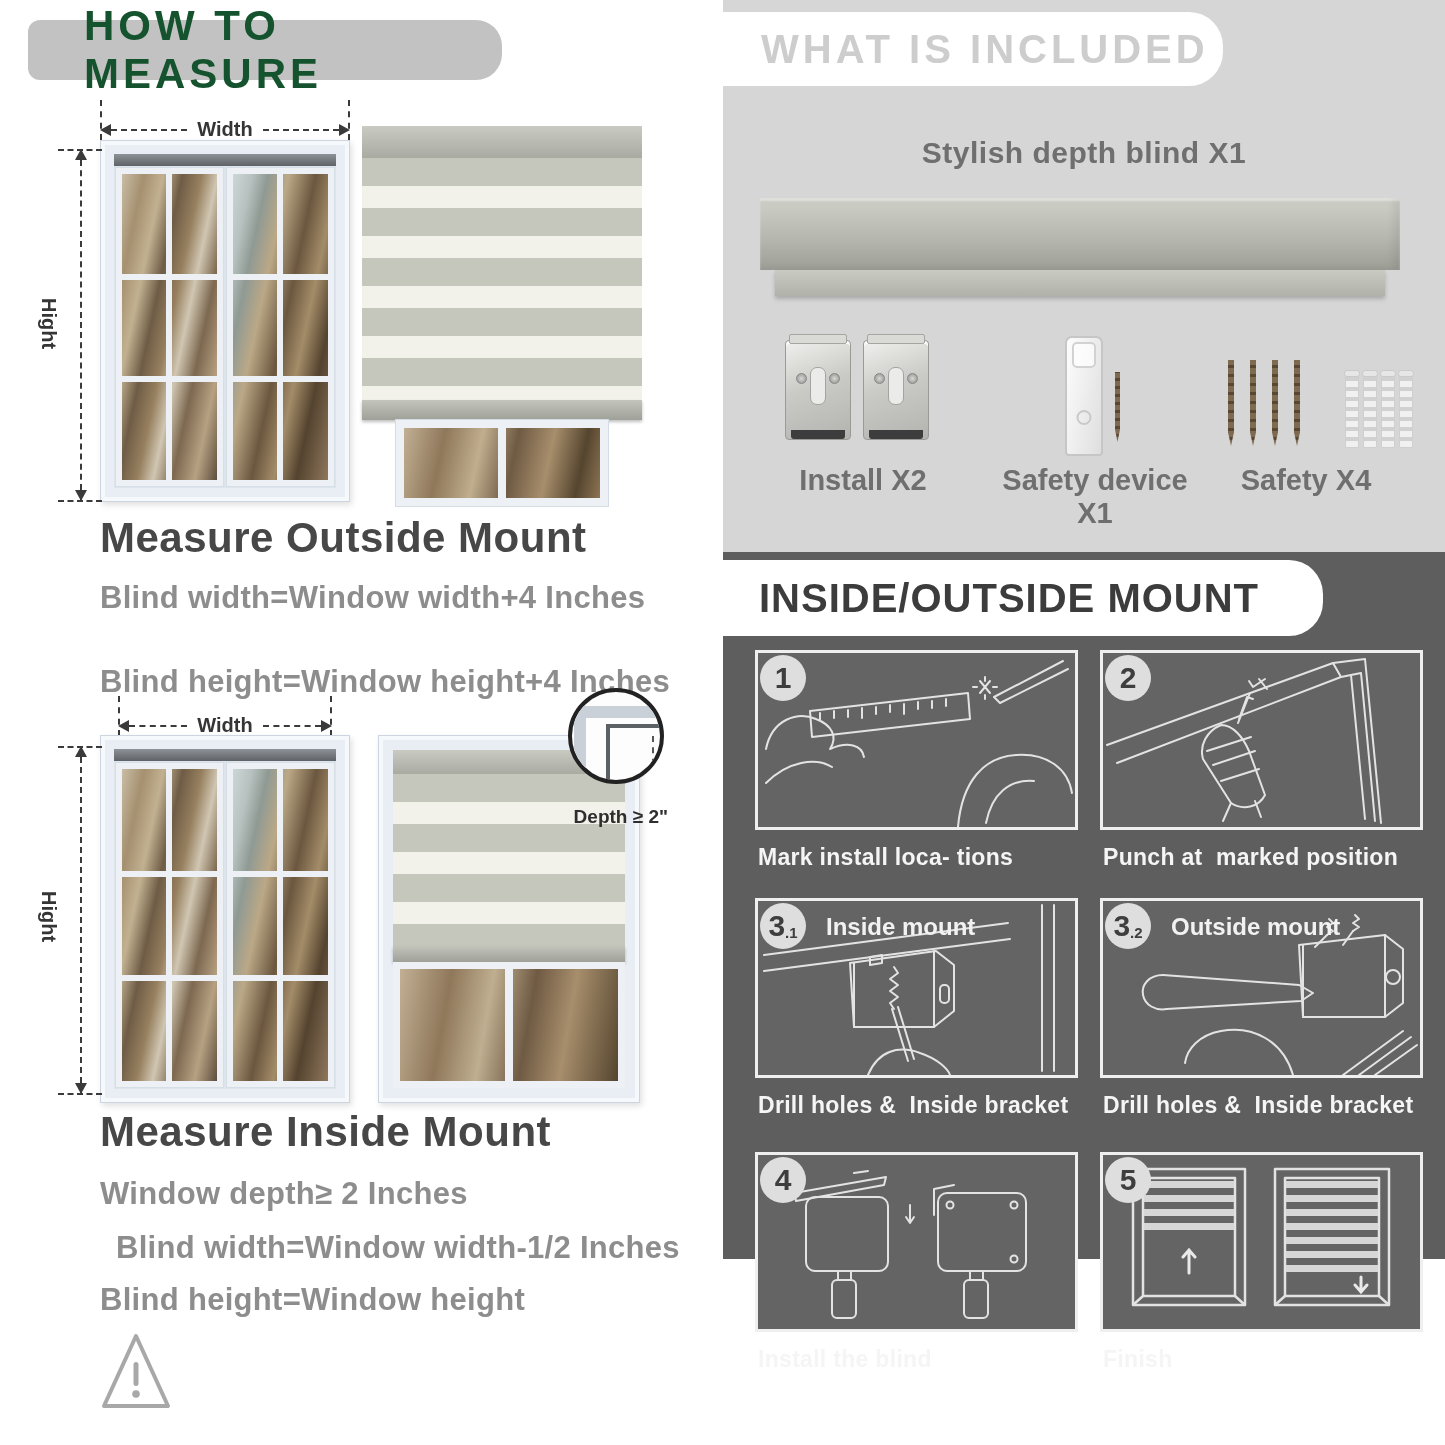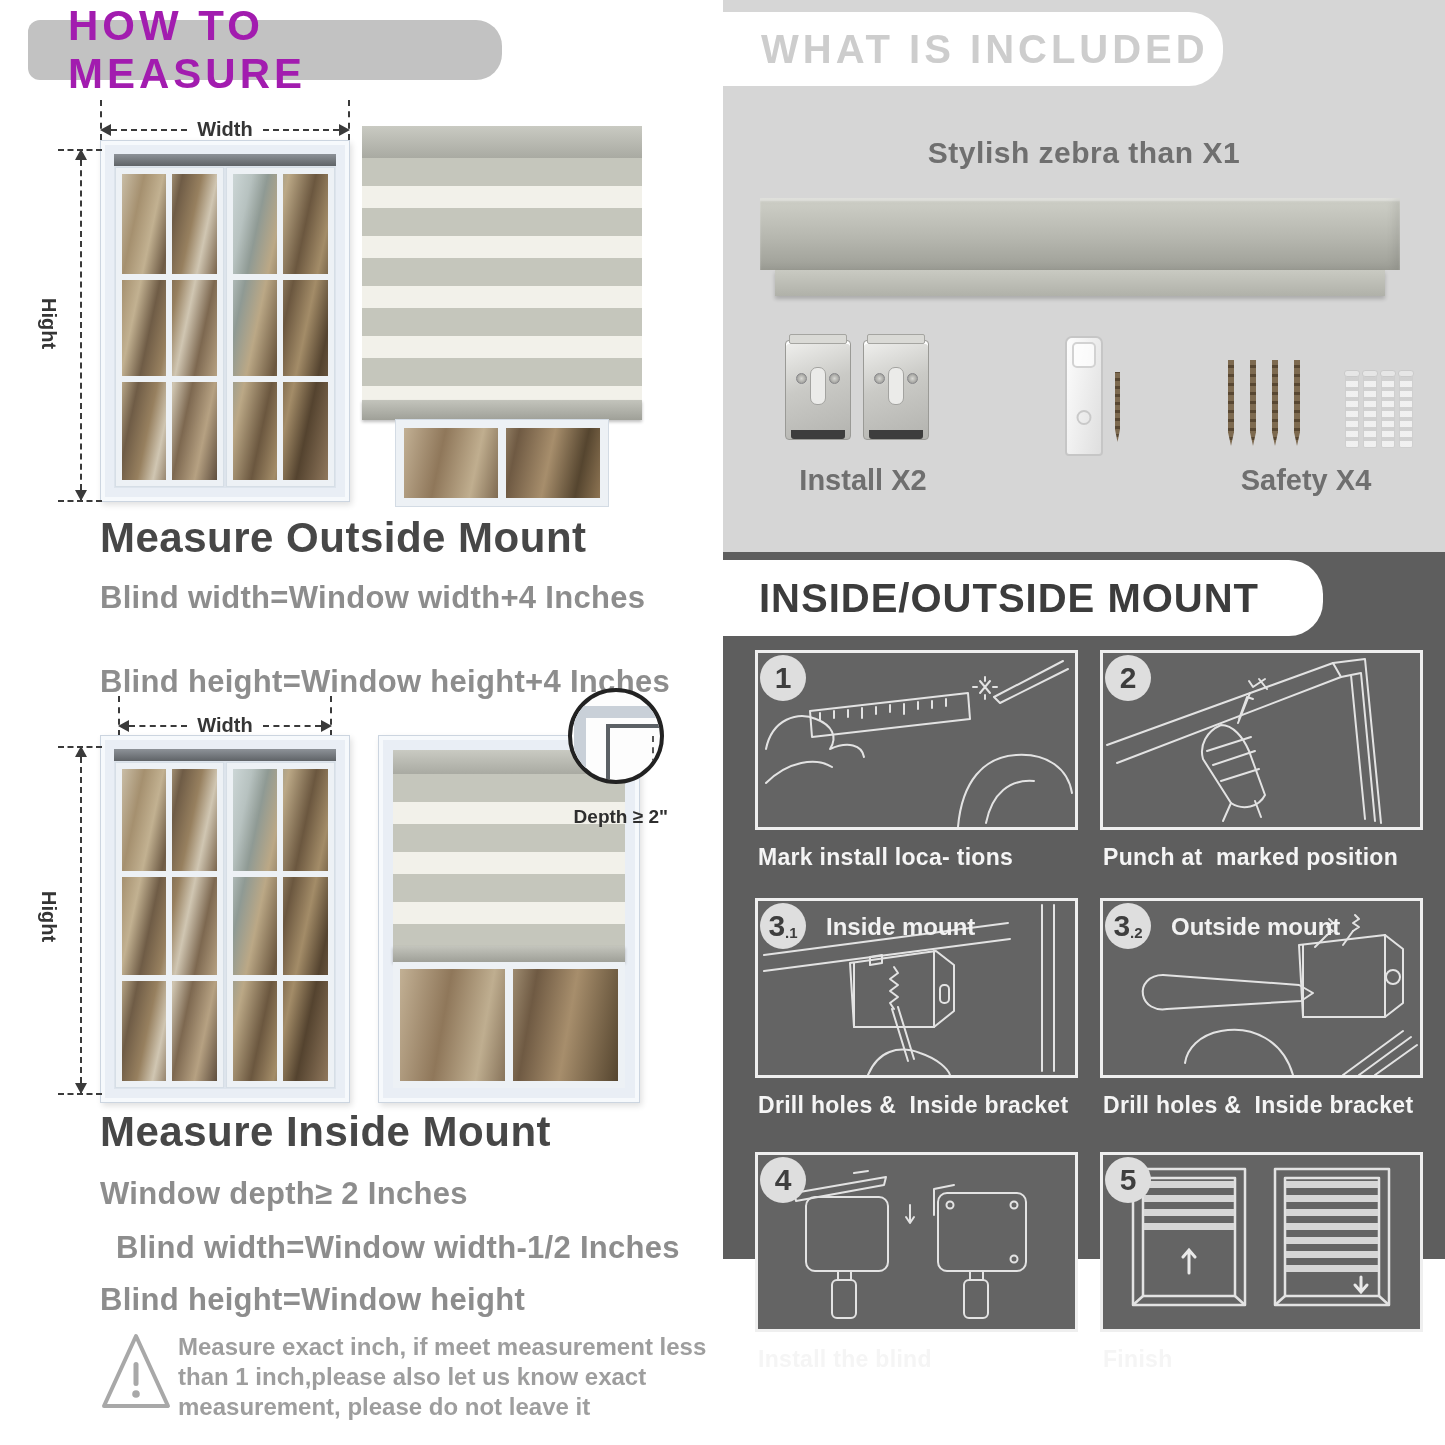--- a/index.html
+++ b/index.html
@@ -3,22 +3,22 @@
 <meta charset="utf-8">
 <style>
   html,body{margin:0;padding:0;background:#fff;}
   .page{position:relative;width:1445px;height:1445px;background:#ffffff;overflow:hidden;
         font-family:"Liberation Sans", sans-serif;}
   
   .abs{position:absolute;}
 
   
   .banner-measure{position:absolute;left:28px;top:20px;width:474px;height:60px;background:#c2c2c2;
-    border-radius:12px 26px 26px 12px;display:flex;align-items:center;padding-left:40px;
-    color:#a21caf;font-size:42px;font-weight:bold;letter-spacing:4px;box-sizing:border-box;}
+    border-radius:12px 26px 26px 12px;display:flex;align-items:center;padding-left:56px;
+    color:#14532d;font-size:42px;font-weight:bold;letter-spacing:4px;box-sizing:border-box;}
 
   .sec-heading{position:absolute;font-size:42px;font-weight:bold;color:#474747;letter-spacing:.5px;}
   .sec-line{position:absolute;font-size:31px;font-weight:bold;color:#8d8d8d;letter-spacing:.3px;}
 
   
   .window{position:absolute;background:#e9eef5;border:1px solid #ccd5e0;box-shadow:inset 0 0 0 4px #f6f9fc, 2px 3px 6px rgba(0,0,0,.12);padding:13px;box-sizing:border-box;}
   .win-top-bar{height:12px;background:linear-gradient(#8d9298,#5f6367);}
   .sashes{display:flex;height:calc(100% - 12px);background:#dde4ec;}
   .sash{flex:1;margin:2px;border:6px solid #edf1f5;outline:1px solid #d6dee6;box-sizing:border-box;
     background-image:
@@ -203,33 +203,28 @@
   <div class="sec-heading" style="left:100px;top:1108px;">Measure Inside Mount</div>
   <div class="sec-line" style="left:100px;top:1176px;">Window depth≥ 2 Inches</div>
   <div class="sec-line" style="left:116px;top:1230px;">Blind width=Window width-1/2 Inches</div>
   <div class="sec-line" style="left:100px;top:1282px;">Blind height=Window height</div>
 
   <svg class="abs" style="left:98px;top:1328px;" width="76" height="88" viewBox="0 0 76 88">
     <path d="M38 8 L70 78 L6 78 Z" fill="none" stroke="#a8a8a8" stroke-width="4" stroke-linejoin="round"></path>
     <rect x="35.5" y="34" width="5" height="24" rx="2.5" fill="#a8a8a8"></rect>
     <circle cx="38" cy="66" r="3.8" fill="#a8a8a8"></circle>
   </svg>
-  <div class="warn-text" style="left:178px;top:1332px;">
-    <div>Measure exact inch, if meet measurement less</div>
-    <div>than 1 inch,please also let us know exact</div>
-    <div>measurement, please do not leave it</div>
-  </div>
 
   <div class="col-right">
 
     <div class="inc-panel">
       <div class="banner-included">
         <span>WHAT IS INCLUDED</span>
       </div>
-      <div class="product-label">Stylish zebra than X1</div>
+      <div class="product-label">Stylish depth blind X1</div>
 
       <div class="cassette-big"></div>
       <div class="cassette-lip"></div>
 
       <div class="bracket" style="left:62px;top:340px;">
         <div class="tab"></div>
           <div class="slot"></div>
         <div class="dot" style="left:10px;top:32px;"></div>
           <div class="dot" style="right:10px;top:32px;"></div>
         <div class="base"></div>
@@ -251,20 +246,21 @@
       <div class="screw-big" style="left:505px;top:360px;"></div>
       <div class="screw-big" style="left:527px;top:360px;"></div>
       <div class="screw-big" style="left:549px;top:360px;"></div>
       <div class="screw-big" style="left:571px;top:360px;"></div>
       <div class="anchor" style="left:622px;top:372px;"></div>
       <div class="anchor" style="left:640px;top:372px;"></div>
       <div class="anchor" style="left:658px;top:372px;"></div>
       <div class="anchor" style="left:676px;top:372px;"></div>
 
       <div class="item-label" style="left:40px;width:200px;">Install X2</div>
+      <div class="item-label" style="left:262px;width:220px;">Safety device X1</div>
       <div class="item-label" style="left:498px;width:170px;">Safety X4</div>
     </div>
 
     <div class="mount-panel">
       <div class="banner-mount">
         <span>INSIDE/OUTSIDE MOUNT</span>
       </div>
 
       <div class="step-panel" style="left:32px;top:98px;">
         <svg class="art" viewBox="0 0 317 174" fill="none" stroke="#e3e3e3" stroke-width="2" stroke-linecap="round" stroke-linejoin="round">

